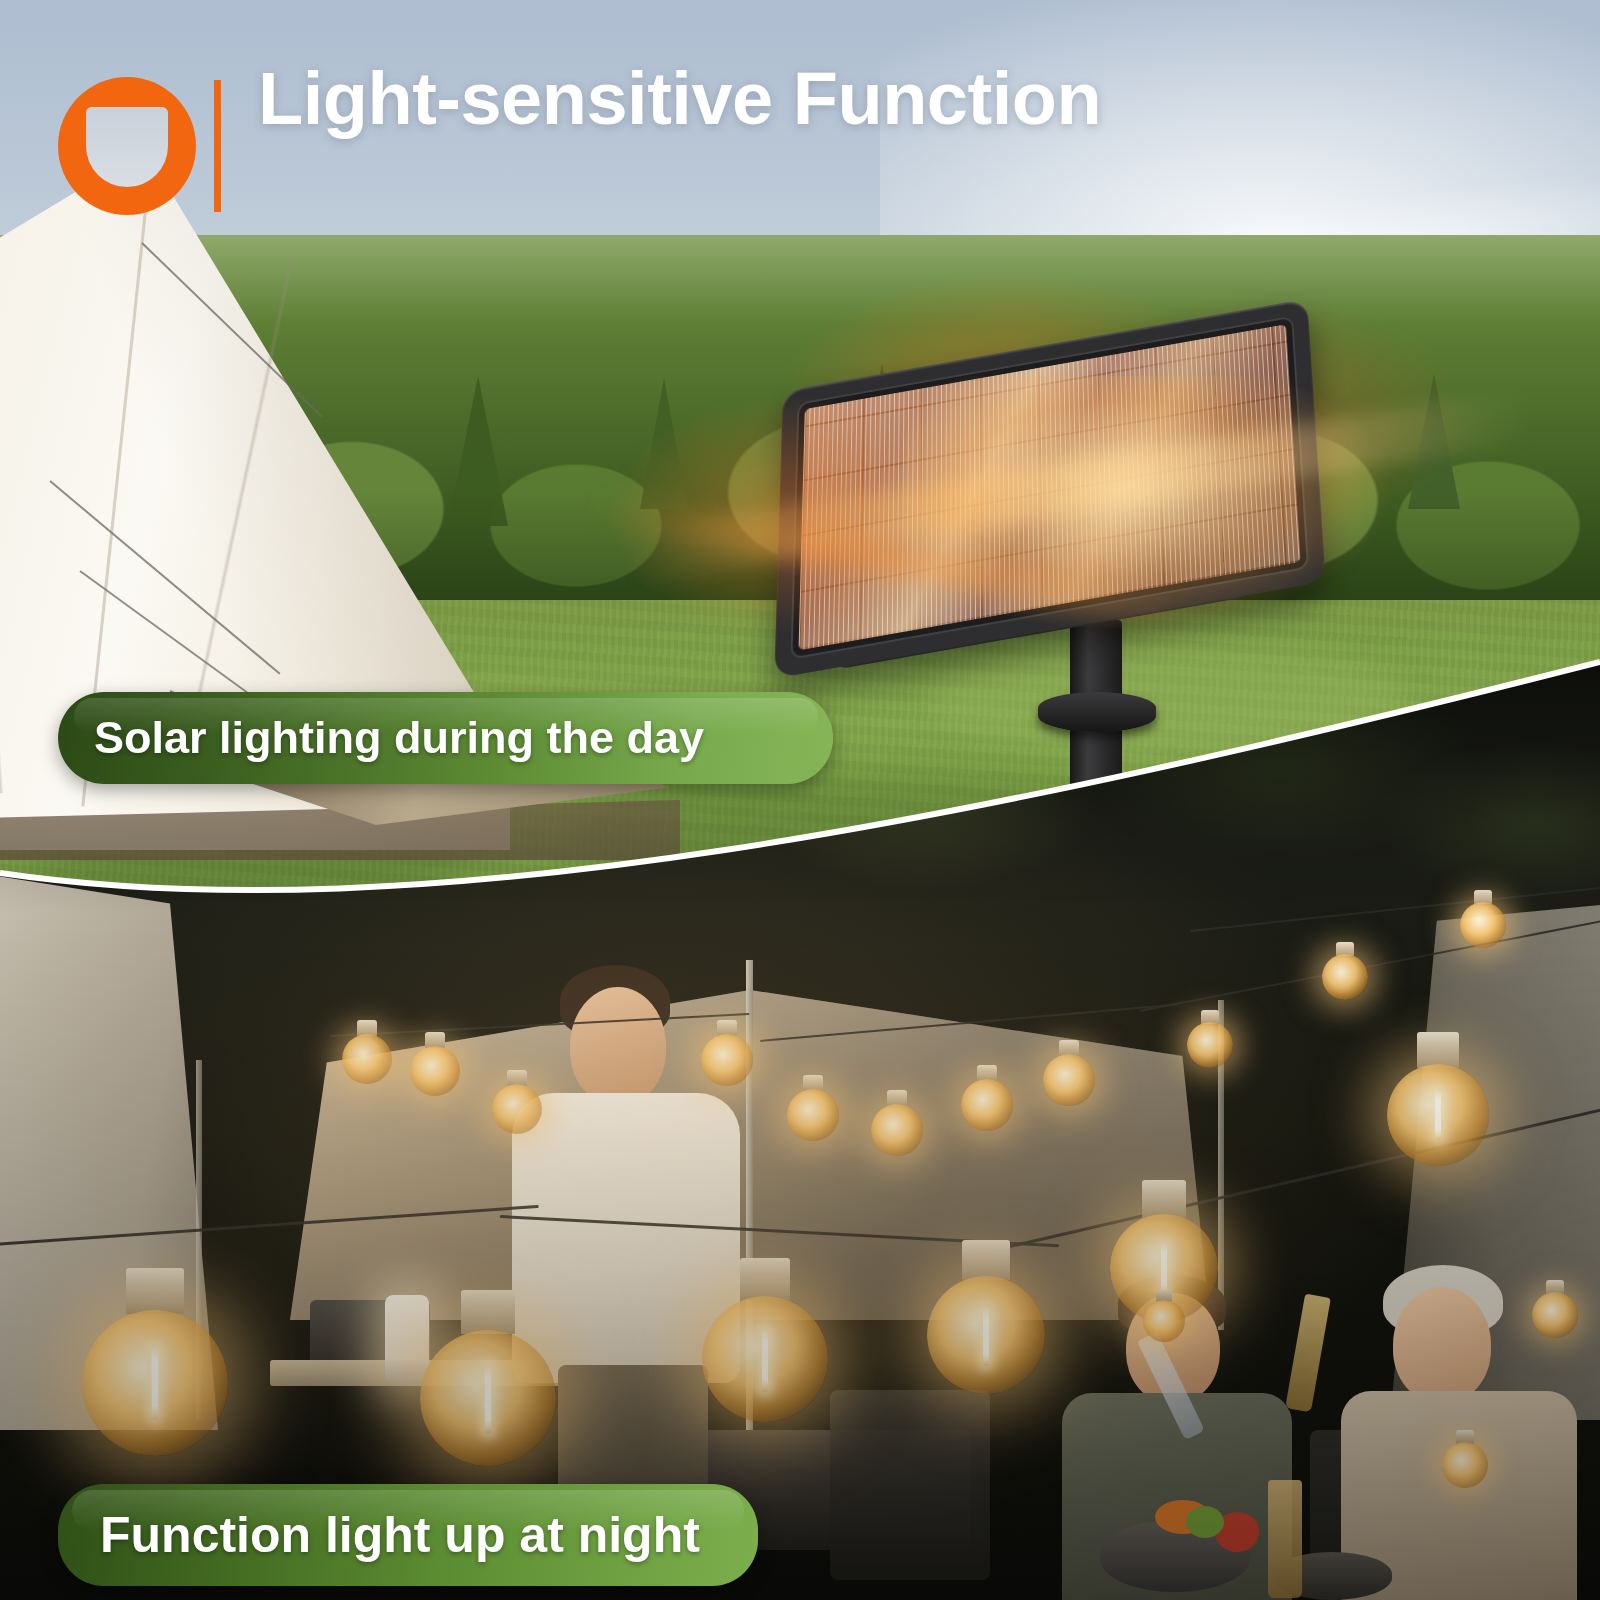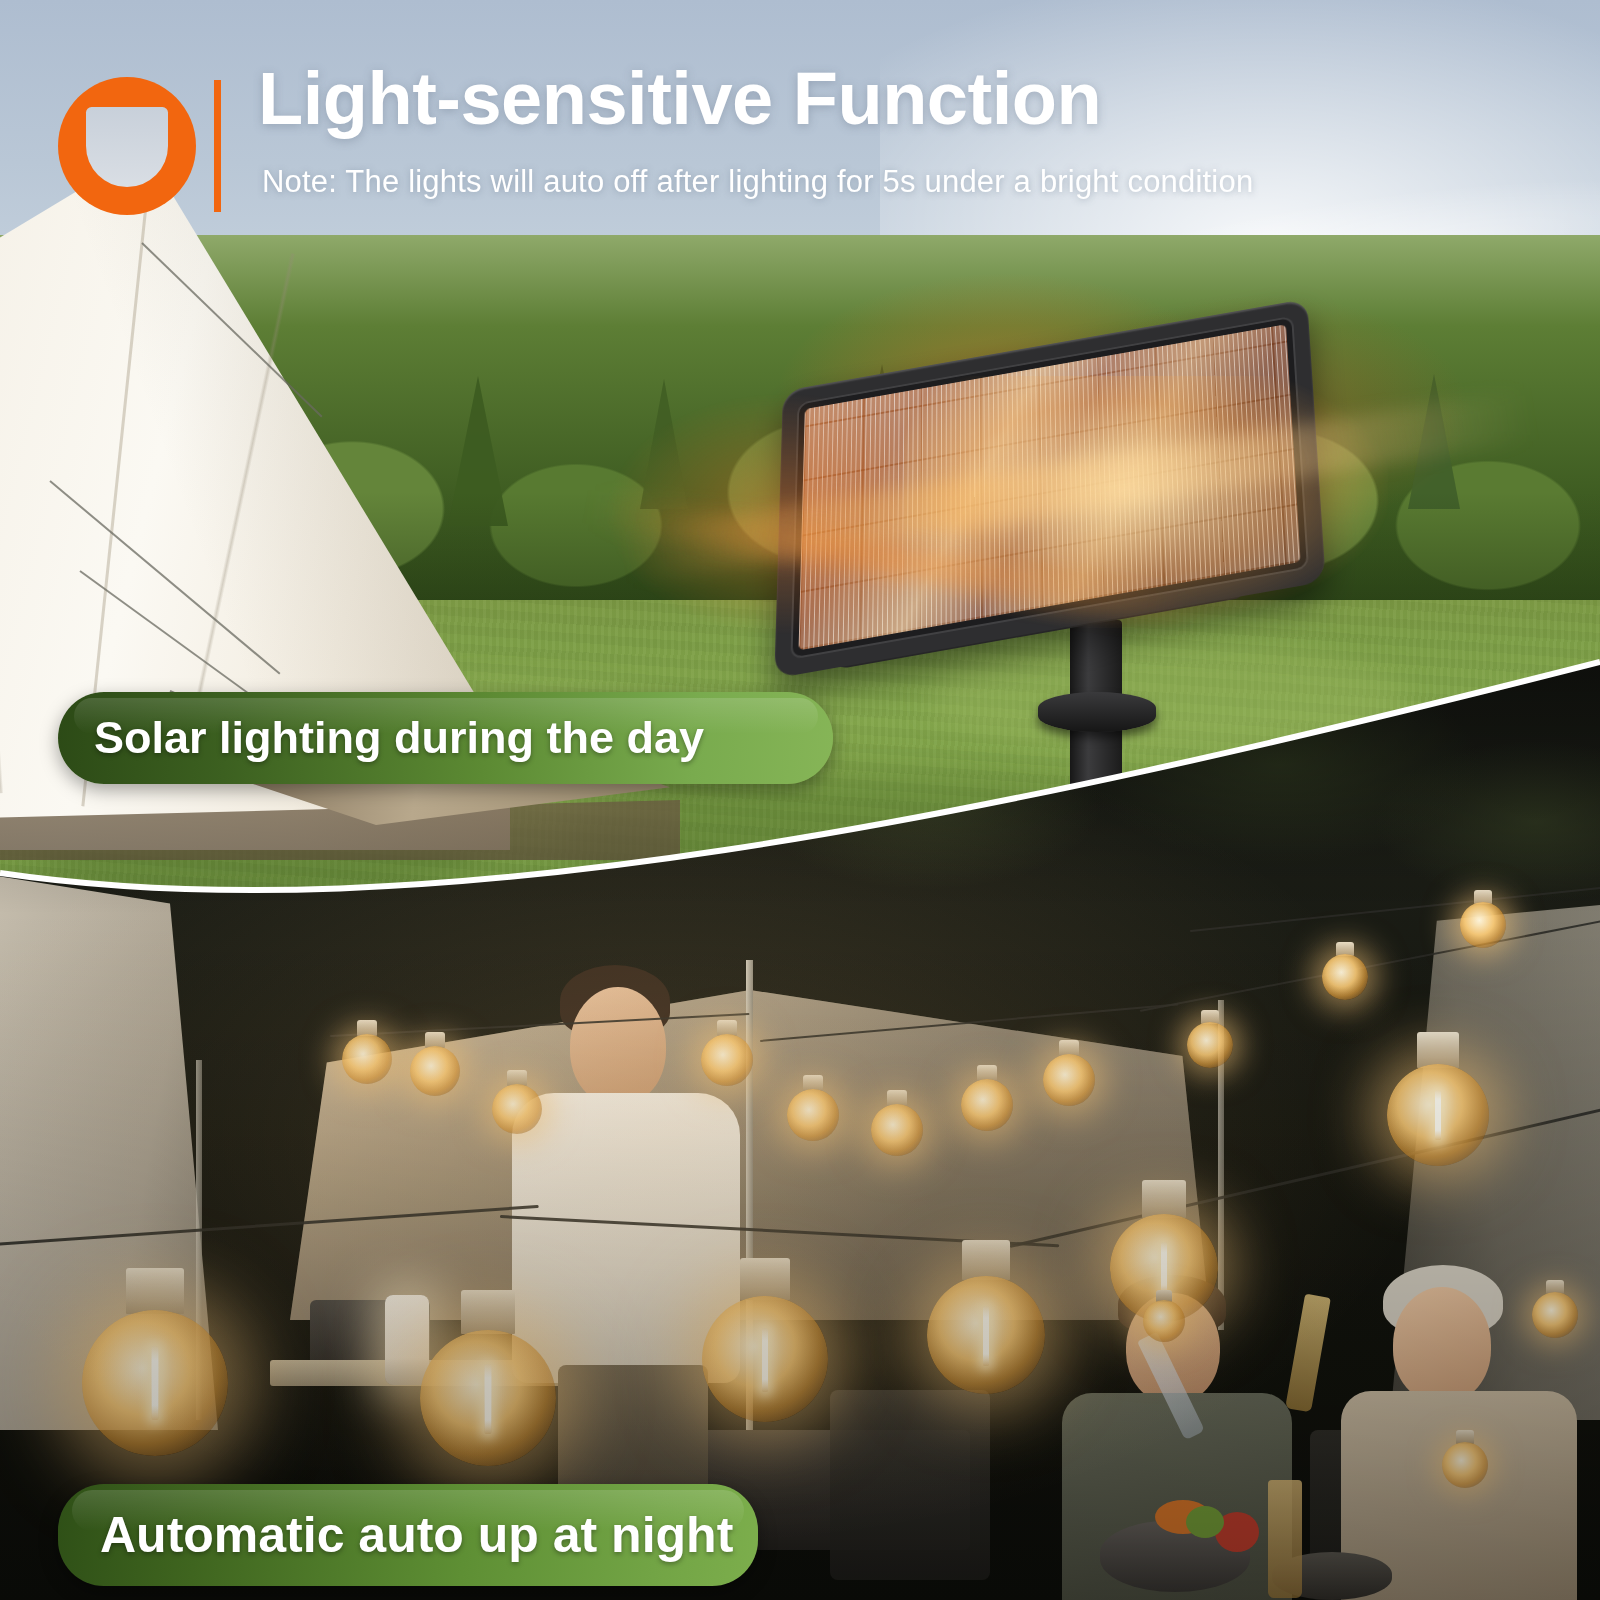--- a/index.html
+++ b/index.html
@@ -428,26 +428,25 @@
     <path d="M0,873 C420,935 980,820 1600,662" fill="none" stroke="#ffffff" stroke-width="6"></path>
   </svg>
 
   <div class="header">
     <div class="logo">
       <div class="logo-ring"></div>
       <div class="logo-hole-mask"></div>
     </div>
     <div class="divider"></div>
     <div class="title">Light-sensitive Function</div>
-    <div class="subtitle">Note: The lights will auto off after lighting for 5s under a bright condition</div>
   </div>
 
   <div class="pill pill-top">
     <div class="pill-label">Solar lighting during the day</div>
     <div class="pill-gloss"></div>
   </div>
 
   <div class="pill pill-bot">
-    <div class="pill-label">Automatic auto up at night</div>
+    <div class="pill-label">Function light up at night</div>
     <div class="pill-gloss"></div>
   </div>
 
 </div>
 
 </body></html>

